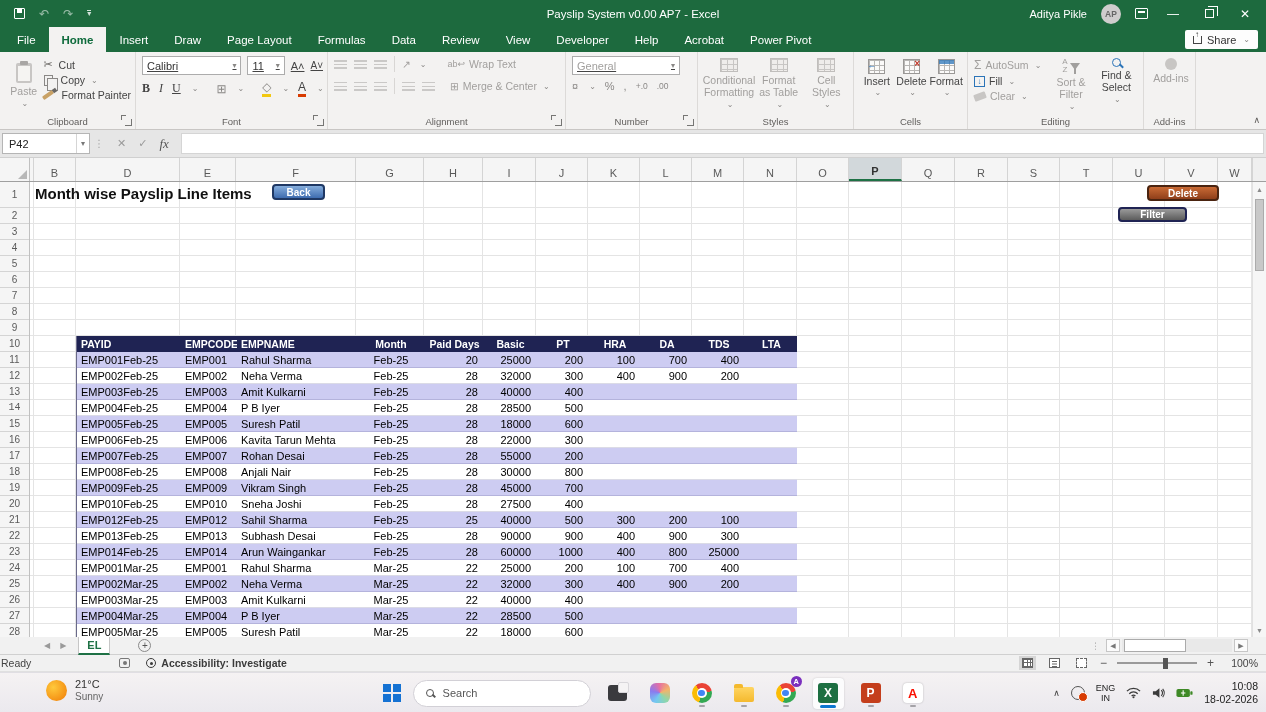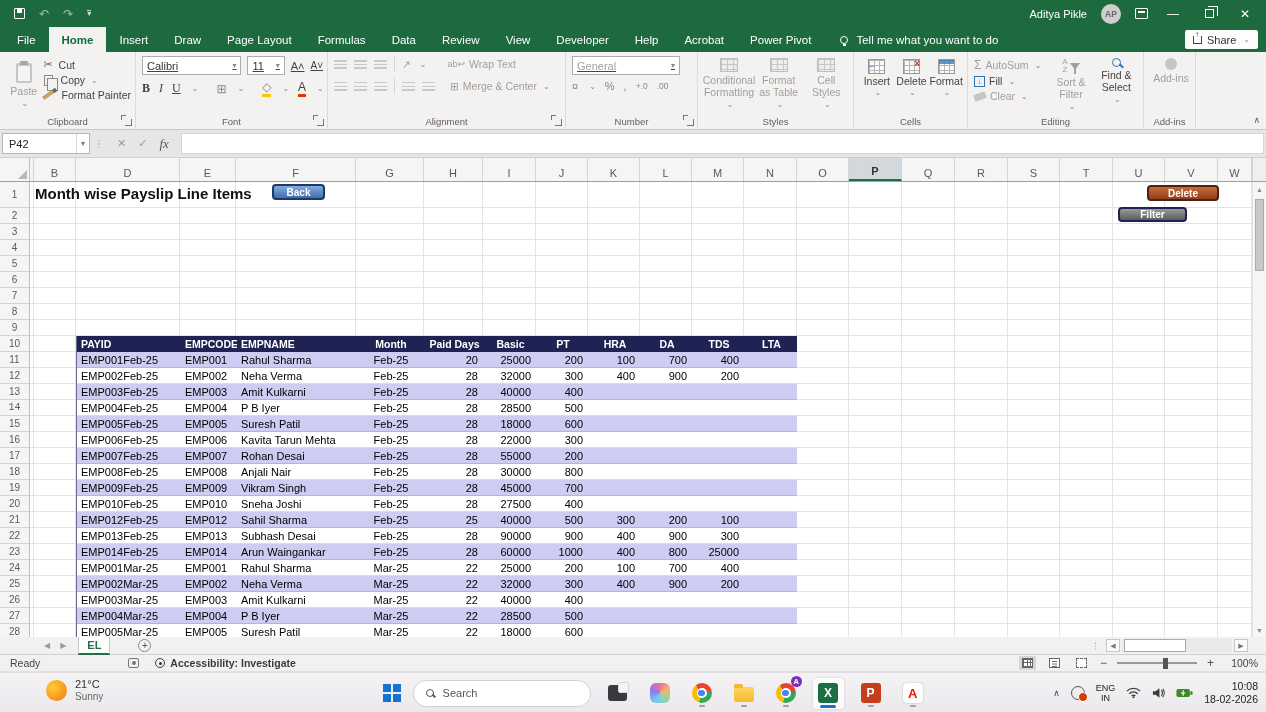--- a/index.html
+++ b/index.html
@@ -147,21 +147,21 @@
   .sheettab { height:18px; margin-left:12px; padding:0 8px; background:#fff; border-right:1px solid #C6C6C6; border-left:1px solid #C6C6C6; border-bottom:2px solid #1E7145; color:#1E7145; font-weight:bold; display:flex; align-items:center; }
   .addsheet { width:13px; height:13px; border-radius:50%; border:1px solid #8a8a8a; color:#555; font-size:10px; line-height:11px; text-align:center; margin-left:28px; }
   .hscroll { position:absolute; right:18px; top:2px; display:flex; align-items:center; gap:2px; }
   .hs-dots { color:#A5A5A5; font-size:9px; margin-right:4px; }
   .hs-ar { width:14px; height:13px; border:1px solid #C6C6C6; background:#FBFBFB; font-size:7px; color:#777; display:flex; align-items:center; justify-content:center; }
   .hs-track { width:110px; height:13px; background:#E9E9E9; position:relative; }
   .hs-thumb { position:absolute; left:2px; top:0; width:62px; height:13px; background:#fff; border:1px solid #ABABAB; }
 
   
   .statusbar { height:17px; background:#F1F1F1; border-bottom:1px solid #E0E0E0; display:flex; align-items:center; font-size:10.5px; color:#444; position:relative; }
-  .sb-ready { padding-left:10px;text-align:center; }
+  .sb-ready { padding-left:1px;text-align:center; }
   .sb-macro { margin-left:88px; width:11px; height:10px; border:1px solid #777; border-radius:2px; position:relative; }
   .sb-macro::after { content:""; position:absolute; left:2.5px; top:2px; width:4px; height:4px; background:#777; border-radius:50%; }
   .sb-access { display:flex; align-items:center; gap:5px; margin-left:16px; font-weight:bold; color:#3b3b3b; }
   .ic-access { width:10px; height:10px; border:1.2px solid #3b3b3b; border-radius:50%; position:relative; }
   .ic-access::after { content:""; position:absolute; left:2.5px; top:2.5px; width:3px; height:3px; background:#3b3b3b; border-radius:50%; }
   .sb-right { position:absolute; right:8px; display:flex; align-items:center; gap:10px; }
   .vicon { width:17px; height:14px; display:flex; align-items:center; justify-content:center; }
   .vicon.active { background:#D5D5D5; }
   .ic-normalview { width:11px; height:10px; background:
       repeating-linear-gradient(to right,#666 0 1px,transparent 1px 3.6px),
@@ -215,20 +215,21 @@
 
 <div class="app">
 
   <div class="titlebar">
     <div class="qat">
       <span class="ic-save"></span>
       <span class="dim">↶</span>
       <span class="dim">↷</span>
       <span class="qat-more">▾</span>
     </div>
+    <div class="tb-title">Payslip System v0.00 AP7  -  Excel</div>
     <div class="tb-right">
       <span class="tb-user">Aditya Pikle</span>
       <span class="avatar">AP</span>
       <span class="ic-ribbonopt"></span>
       <span class="wbtn">—</span>
       <span class="wbtn"><span class="ic-restore"></span></span>
       <span class="wbtn">✕</span>
     </div>
   </div>
 
@@ -241,24 +242,20 @@
         <div class="tab">Page Layout</div>
         <div class="tab">Formulas</div>
         <div class="tab">Data</div>
         <div class="tab">Review</div>
         <div class="tab">View</div>
         <div class="tab">Developer</div>
         <div class="tab">Help</div>
         <div class="tab">Acrobat</div>
         <div class="tab">Power Pivot</div>
       </div>
-    <div class="tellme">
-      <span class="bulb"></span>
-      <span>Tell me what you want to do</span>
-    </div>
     <div class="sharebtn">
       <span class="ic-share"></span>
       <span>Share</span>
       <span class="caret">⌄</span>
     </div>
   </div>
 
   <div class="ribbon">
 
     <div class="rgroup" style="width:136px">

